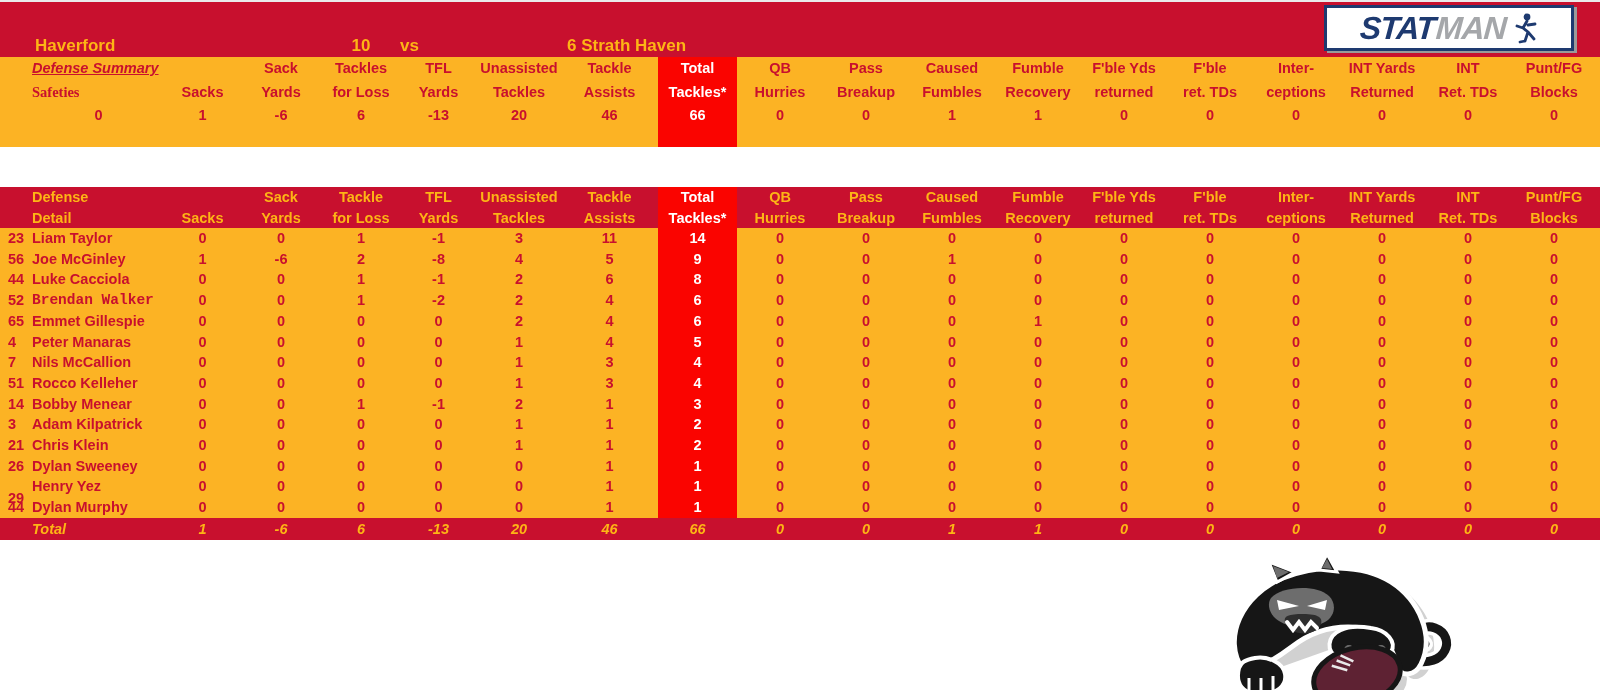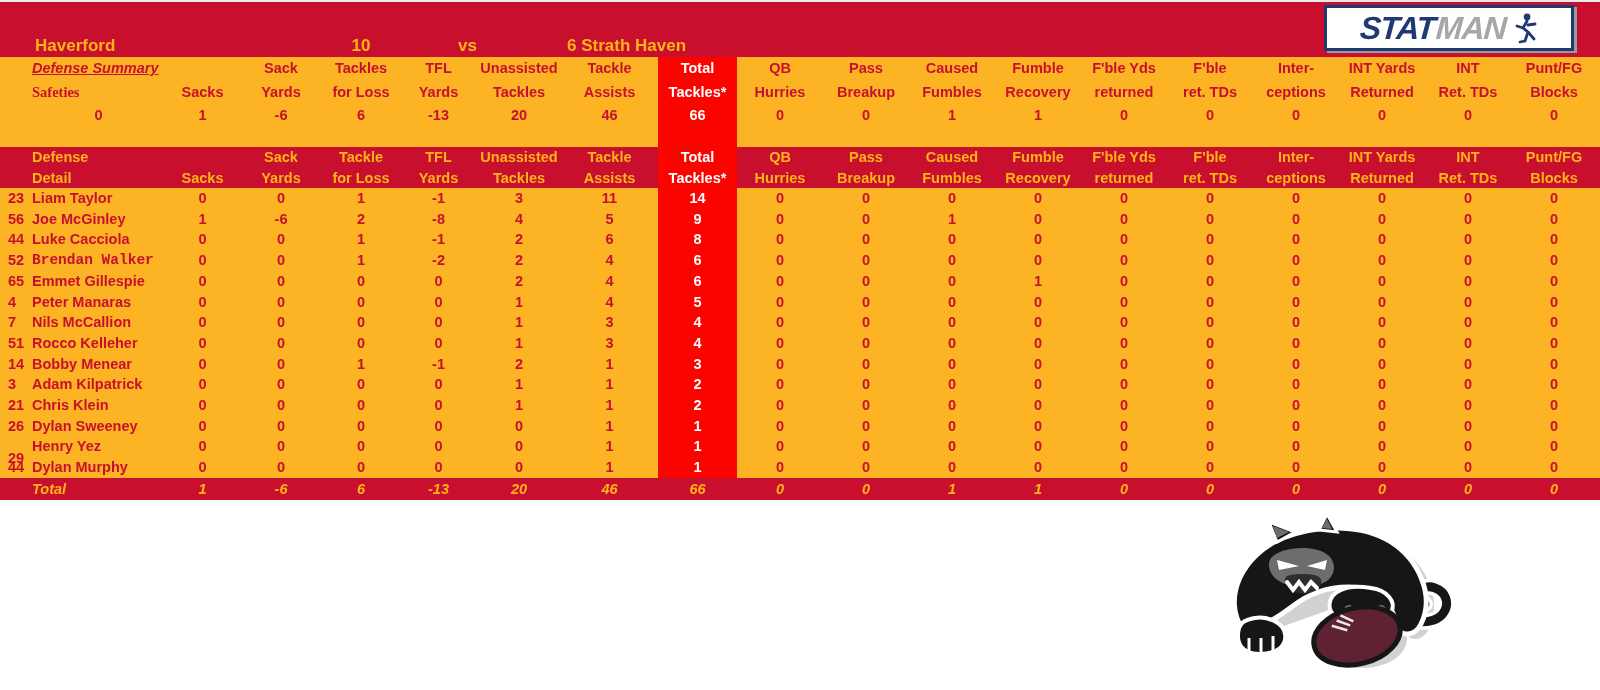--- a/index.html
+++ b/index.html
@@ -12,36 +12,36 @@
   .grid{display:grid;grid-template-columns:32px 133px 75px 82px 78px 77px 84px 97px 79px repeat(10,86px);}
   .c{text-align:center;white-space:nowrap;overflow:visible;}
   .name{text-align:left;}
   .num{text-align:left;padding-left:8px;}
   .redcell{background:var(--bright);color:#fff;}
   
   .title-band{position:relative;height:55px;background:var(--crimson);color:var(--txtgold);font-size:17px;}
   .title-band .t{position:absolute;top:32px;height:23px;line-height:23px;}
   .t-home{left:35px;}
   .t-hs{left:322px;width:78px;text-align:center;}
-  .t-vs{left:400px;width:77px;text-align:right;}
+  .t-vs{left:400px;width:77px;text-align:left;}
   .t-away{left:567px;}
   
   .statman{position:absolute;top:3px;right:26px;width:250px;height:46px;background:#fff;
     border:3px solid #1E3A70;box-sizing:border-box;box-shadow:3px 2px 0 #9a9a9a;
     display:flex;align-items:center;justify-content:center;gap:2px;}
   .st-txt{font-style:italic;font-size:32px;letter-spacing:-1px;line-height:38px;transform:skewX(-4deg);}
   .st-stat{color:#1E3A70;}
   .st-man{color:#A5A7AA;}
   .st-runner{margin-left:4px;}
   
   .summary{height:71px;background:var(--gold);color:var(--crimson);font-size:14.5px;}
   .srow{height:23.6px;line-height:23.6px;}
   .title-ul{font-style:italic;text-decoration:underline;}
   .gaprow{height:19px;background:var(--gold);}
-  .dheader{height:41px;background:var(--crimson);color:var(--txtgold);font-size:14.5px;}
+  .dheader{height:41px;background:var(--crimson);color:var(--txtgold);font-size:14.5px;margin-top:40px;}
   .hrow{height:20.5px;line-height:20.5px;}
   .rows{background:var(--gold);color:var(--crimson);font-size:14.5px;}
   .prow{height:20.71px;line-height:20.71px;}
   .totalrow{height:22px;line-height:22px;background:var(--crimson);color:var(--txtgold);
     font-style:italic;font-size:14.5px;}
   .footnote{height:22px;line-height:22px;background:var(--gold);color:var(--crimson);
     font-style:italic;font-size:15px;padding-left:5px;box-sizing:border-box;}
   .whitearea{position:relative;background:#fff;height:168px;}
   .copyright{padding:6px 0 0 8px;color:#000;font-size:19px;}
   .panther{position:absolute;left:1215px;top:12px;}

